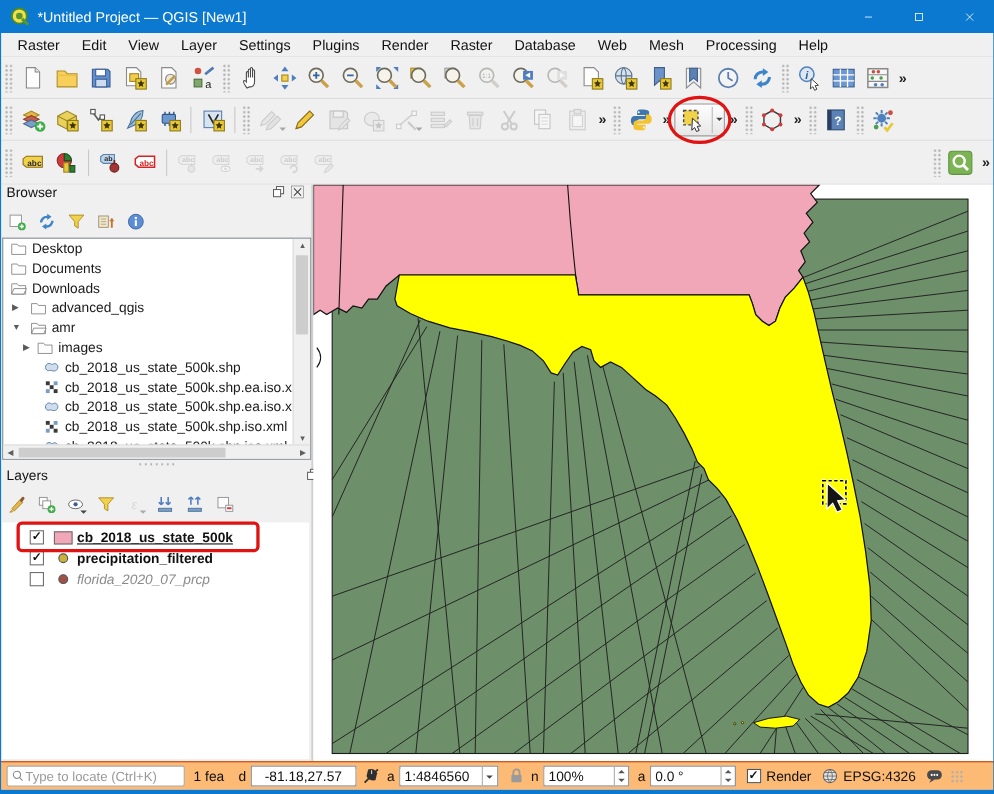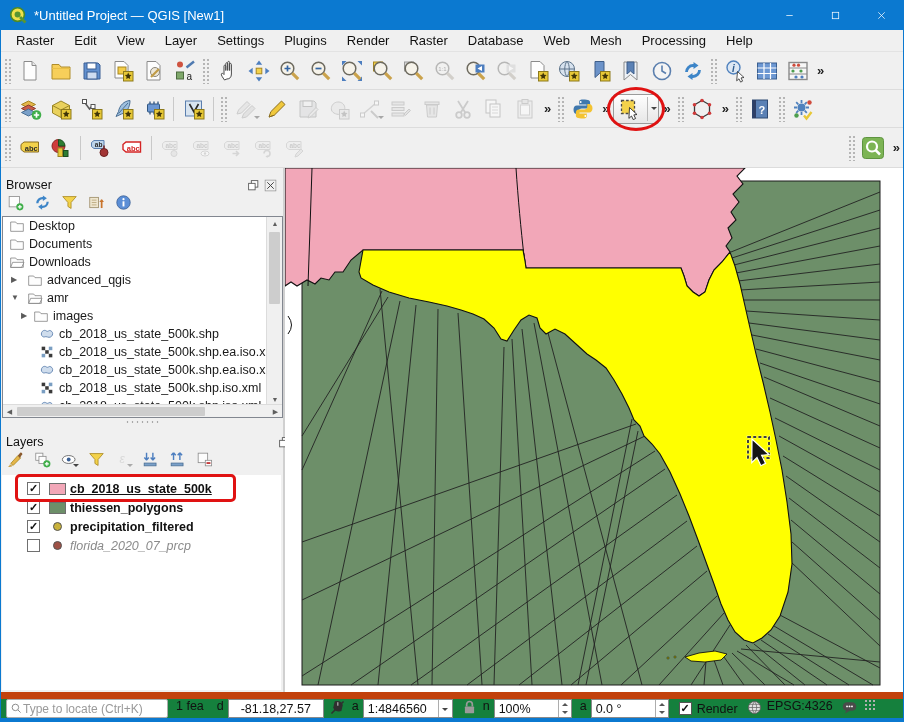--- a/index.html
+++ b/index.html
@@ -27,21 +27,21 @@
 .dd{position:absolute;right:1px;bottom:2px}
 .dd::after{content:"";display:block;width:0;height:0;border:3.5px solid transparent;border-top-color:#444;margin-top:3px}
 .grip{width:8px;height:26px;margin:0 2px;background-image:radial-gradient(#b5b5b5 1px,transparent 1.2px);background-size:4px 4px;flex:0 0 auto}
 .tsep{width:1px;height:24px;background:#c9c9c9;margin:0 4px;flex:0 0 auto}
 .tspacer{flex:1}
 .chev{font-size:13px;font-weight:bold;color:#222;padding:0 4px;flex:0 0 auto}
 .ann-circle{position:absolute;left:-7px;top:-8px;width:58px;height:44px;border:3.5px solid var(--annotation);border-radius:50%;pointer-events:none;z-index:6}
 
 #main{position:absolute;left:0;top:168px;width:904px;height:524px;background:#fff}
 #dock{position:absolute;left:0;top:0;width:285px;height:524px;background:#f0f0f0;border-right:2px solid #d0d0d0}
-.panel-header{height:24px;display:flex;align-items:flex-end;padding:0 6px}
+.panel-header{height:24px;display:flex;align-items:flex-start;padding:0 6px}
 .panel-title{font-size:12.5px;color:#111}
 .ph-btns{margin-left:auto;display:flex;gap:4px}
 .ph-btn svg{width:13px;height:13px;display:block}
 .panel-tools{height:24px;display:flex;align-items:center;padding-left:4px;gap:5px}
 .ptool{width:22px;height:22px;display:flex;align-items:center;justify-content:center;position:relative}
 .ptool svg{width:19px;height:19px}
 .ptool.dis{opacity:.4;filter:saturate(.1)}
 
 #btree{position:absolute;left:2px;top:48px;width:281px;height:202px;background:#fff;border:1px solid #828790;overflow:hidden}
 #btree-rows{position:absolute;left:0;top:0;width:300px;height:189px;overflow:hidden}
@@ -67,21 +67,21 @@
 .lrow .swrect{position:absolute;left:47px;top:4px;width:17px;height:12px;border:1px solid #6e6e6e}
 .lrow .swdot{position:absolute;left:51px;top:5px;width:9px;height:9px;border-radius:50%;border:1px solid #555}
 .lrow .llabel{position:absolute;left:68px;white-space:nowrap}
 .lrow .llabel.b{font-weight:bold}
 .lrow .llabel.u{text-decoration:underline}
 .lrow .llabel.it{font-style:italic;color:#8a8a8a}
 .ann-rect{position:absolute;left:13px;top:-5px;width:221px;height:28px;border:3px solid var(--annotation);border-radius:5px;pointer-events:none;z-index:5}
 
 #map{position:absolute;left:285px;top:0;width:619px;height:524px;background:#fff}
 
-#statusbar{position:absolute;left:0;top:692px;width:904px;height:26px;background:#15803d;border-top:7px solid #c2410c;display:flex;font-size:12.5px;color:#111}
+#statusbar{position:absolute;left:0;top:692px;width:904px;height:26px;background:#fdba74;border-top:1px solid #c2410c;display:flex;align-items:center;font-size:12.5px;color:#111}
 .sb-box{height:19px;background:#fff;border:1px solid #8a8a8a;display:flex;align-items:center}
 #locator{margin-left:6px;width:162px;border:1px solid #ababab;border-radius:2px;padding-left:3px}
 #locator svg{width:13px;height:13px;flex:0 0 auto}
 #locator input{border:none;outline:none;width:138px;font-size:12px;color:#111;font-family:"Liberation Sans",sans-serif}
 #locator input::placeholder{color:#9a9a9a}
 .sb-text{margin-left:8px;white-space:nowrap}
 .sb-input{border:none;outline:none;width:100%;font-size:12.5px;text-align:center;font-family:"Liberation Sans",sans-serif;color:#111}
 .spin{display:flex;flex-direction:column;width:15px;height:17px;border-left:1px solid #adadad;margin-left:auto}
 .spin span{flex:1;display:flex;align-items:center;justify-content:center}
 .spin span::after{content:"";width:0;height:0;border:3px solid transparent}
@@ -939,25 +939,20 @@
           </div>
         <div id="llist" style="padding-top:4px">
             <div class="lrow">
               <span class="cb on"></span>
               <span class="swrect" style="background:#f2a7b8"></span>
               <span class="llabel b u">cb_2018_us_state_500k</span>
               <span class="ann-rect"></span>
             </div>
             <div class="lrow">
               <span class="cb on"></span>
-              <span class="swrect" style="background:#6d8f69"></span>
-              <span class="llabel b">thiessen_polygons</span>
-            </div>
-            <div class="lrow">
-              <span class="cb on"></span>
               <span class="swdot" style="background:#c9b23b"></span>
               <span class="llabel b">precipitation_filtered</span>
             </div>
             <div class="lrow">
               <span class="cb"></span>
               <span class="swdot" style="background:#9e5146"></span>
               <span class="llabel it">florida_2020_07_prcp</span>
             </div>
           </div>
       </div>

